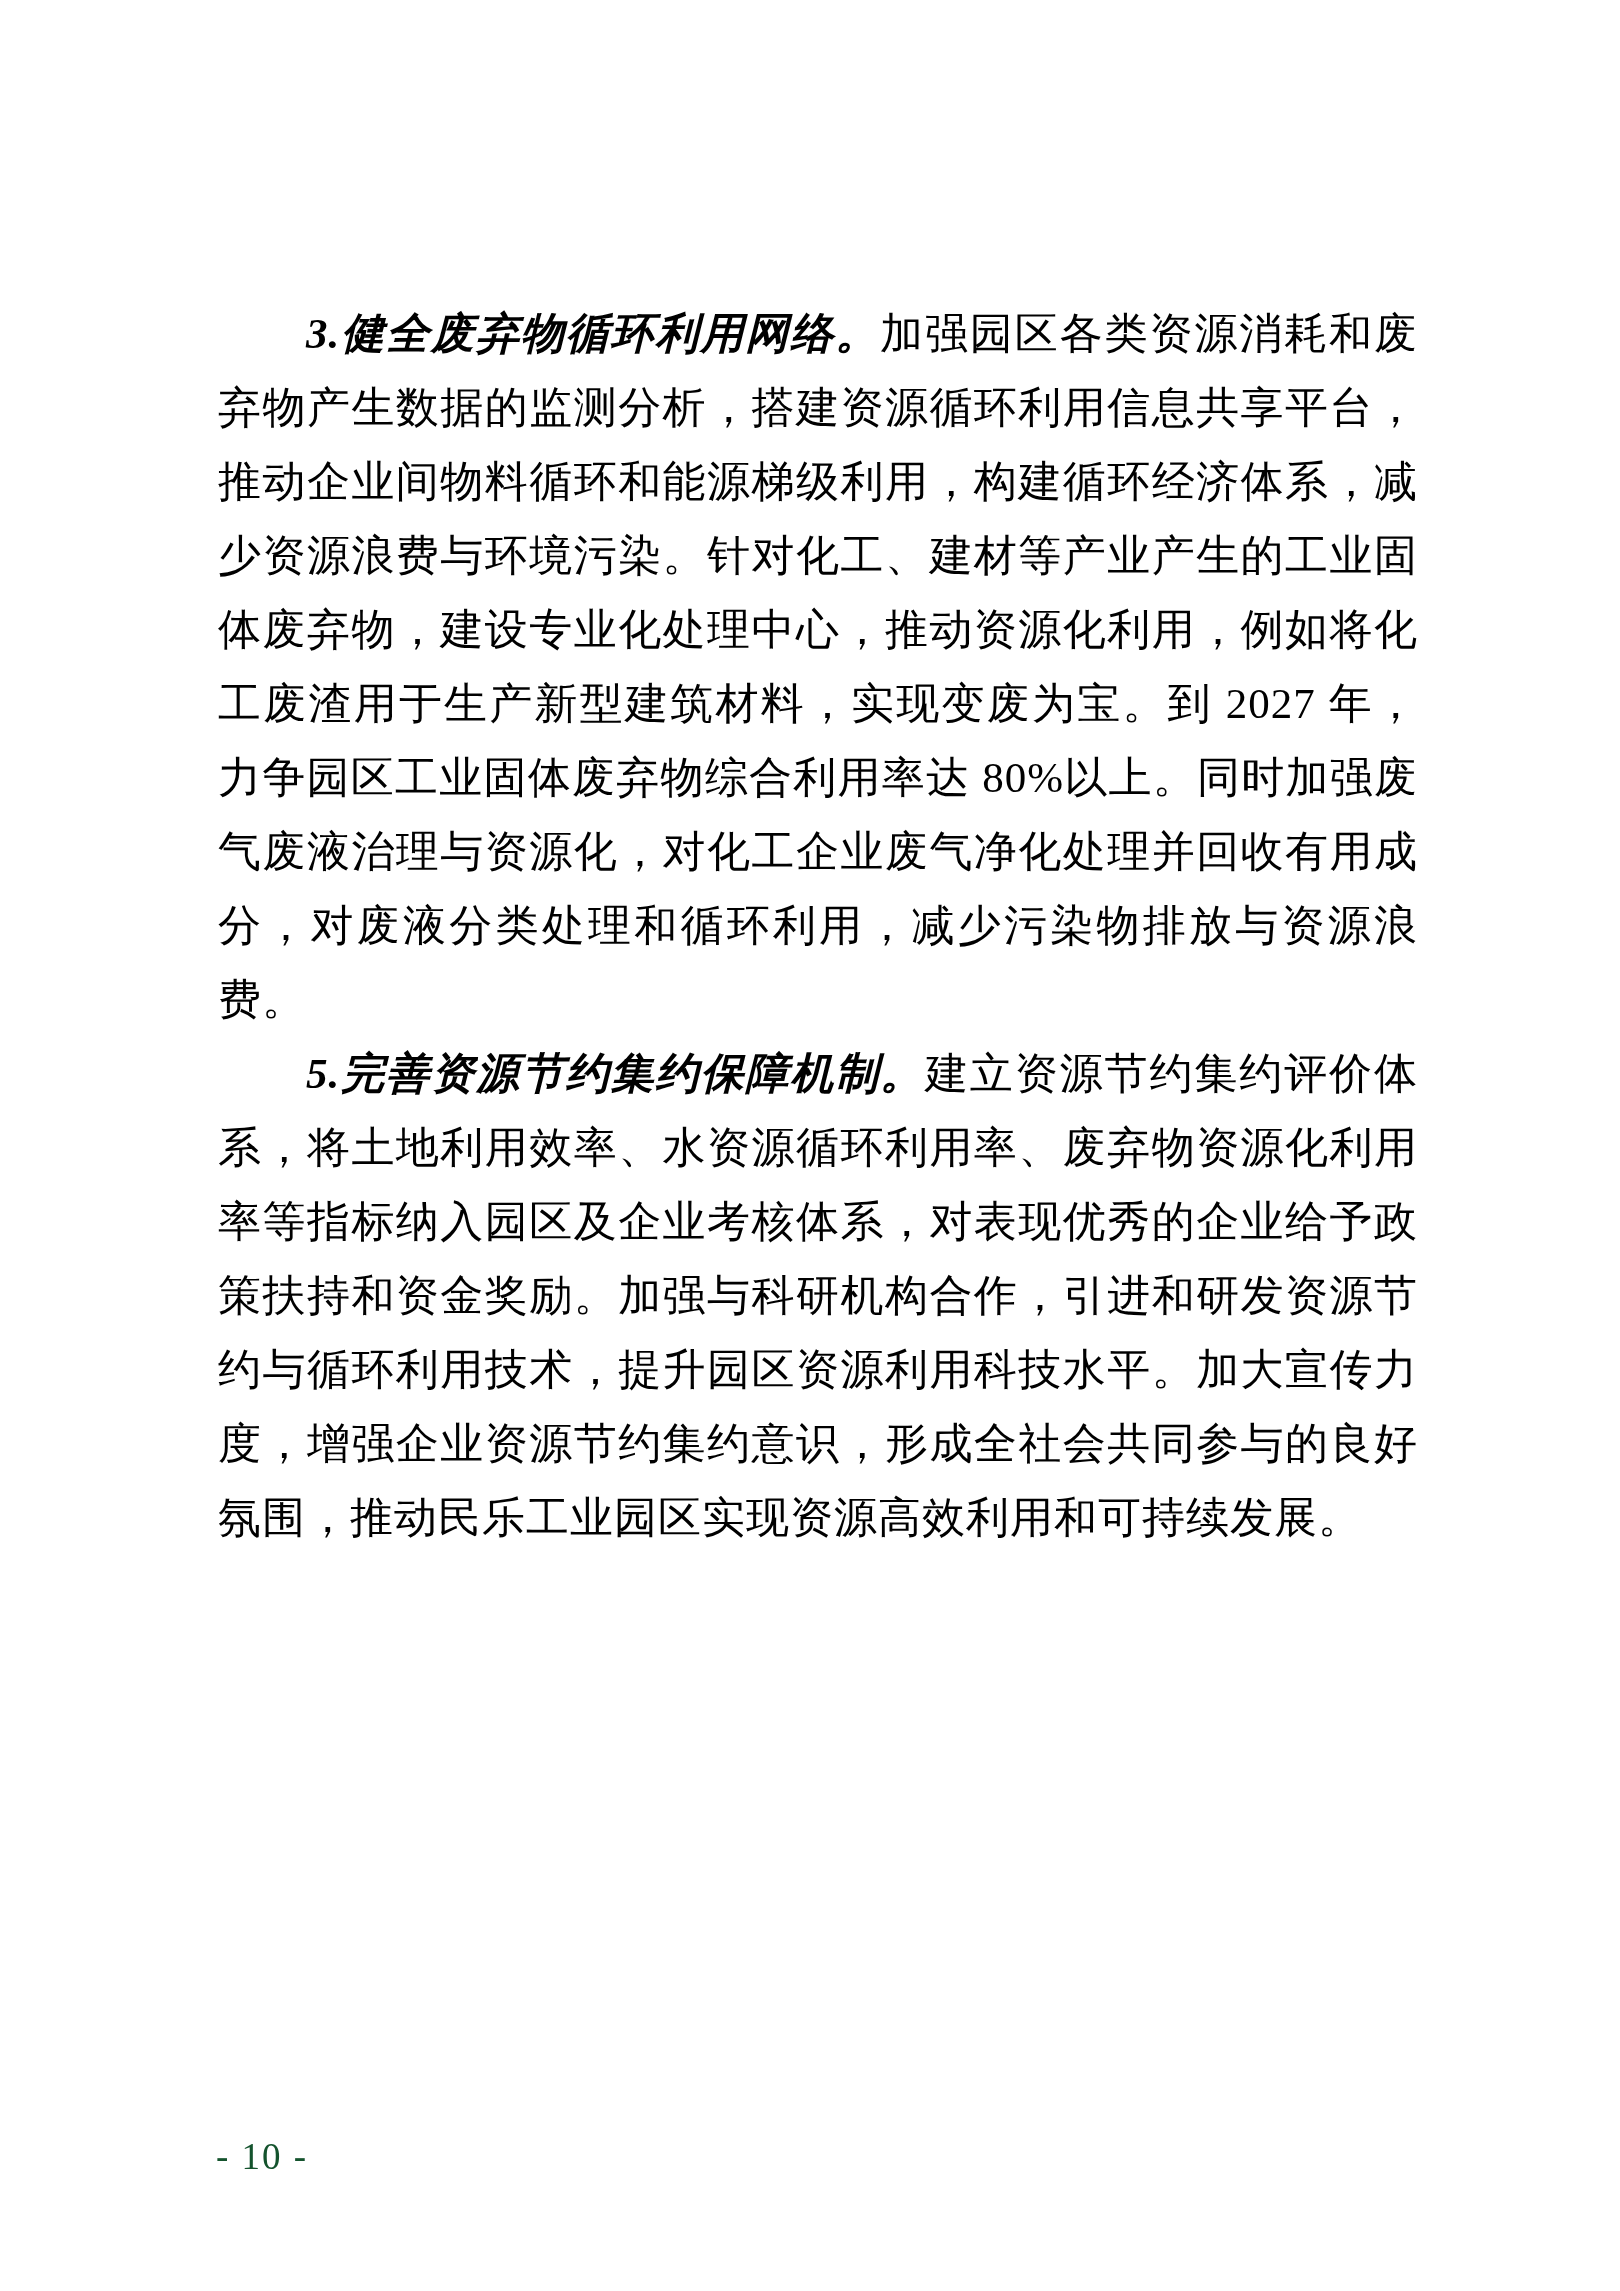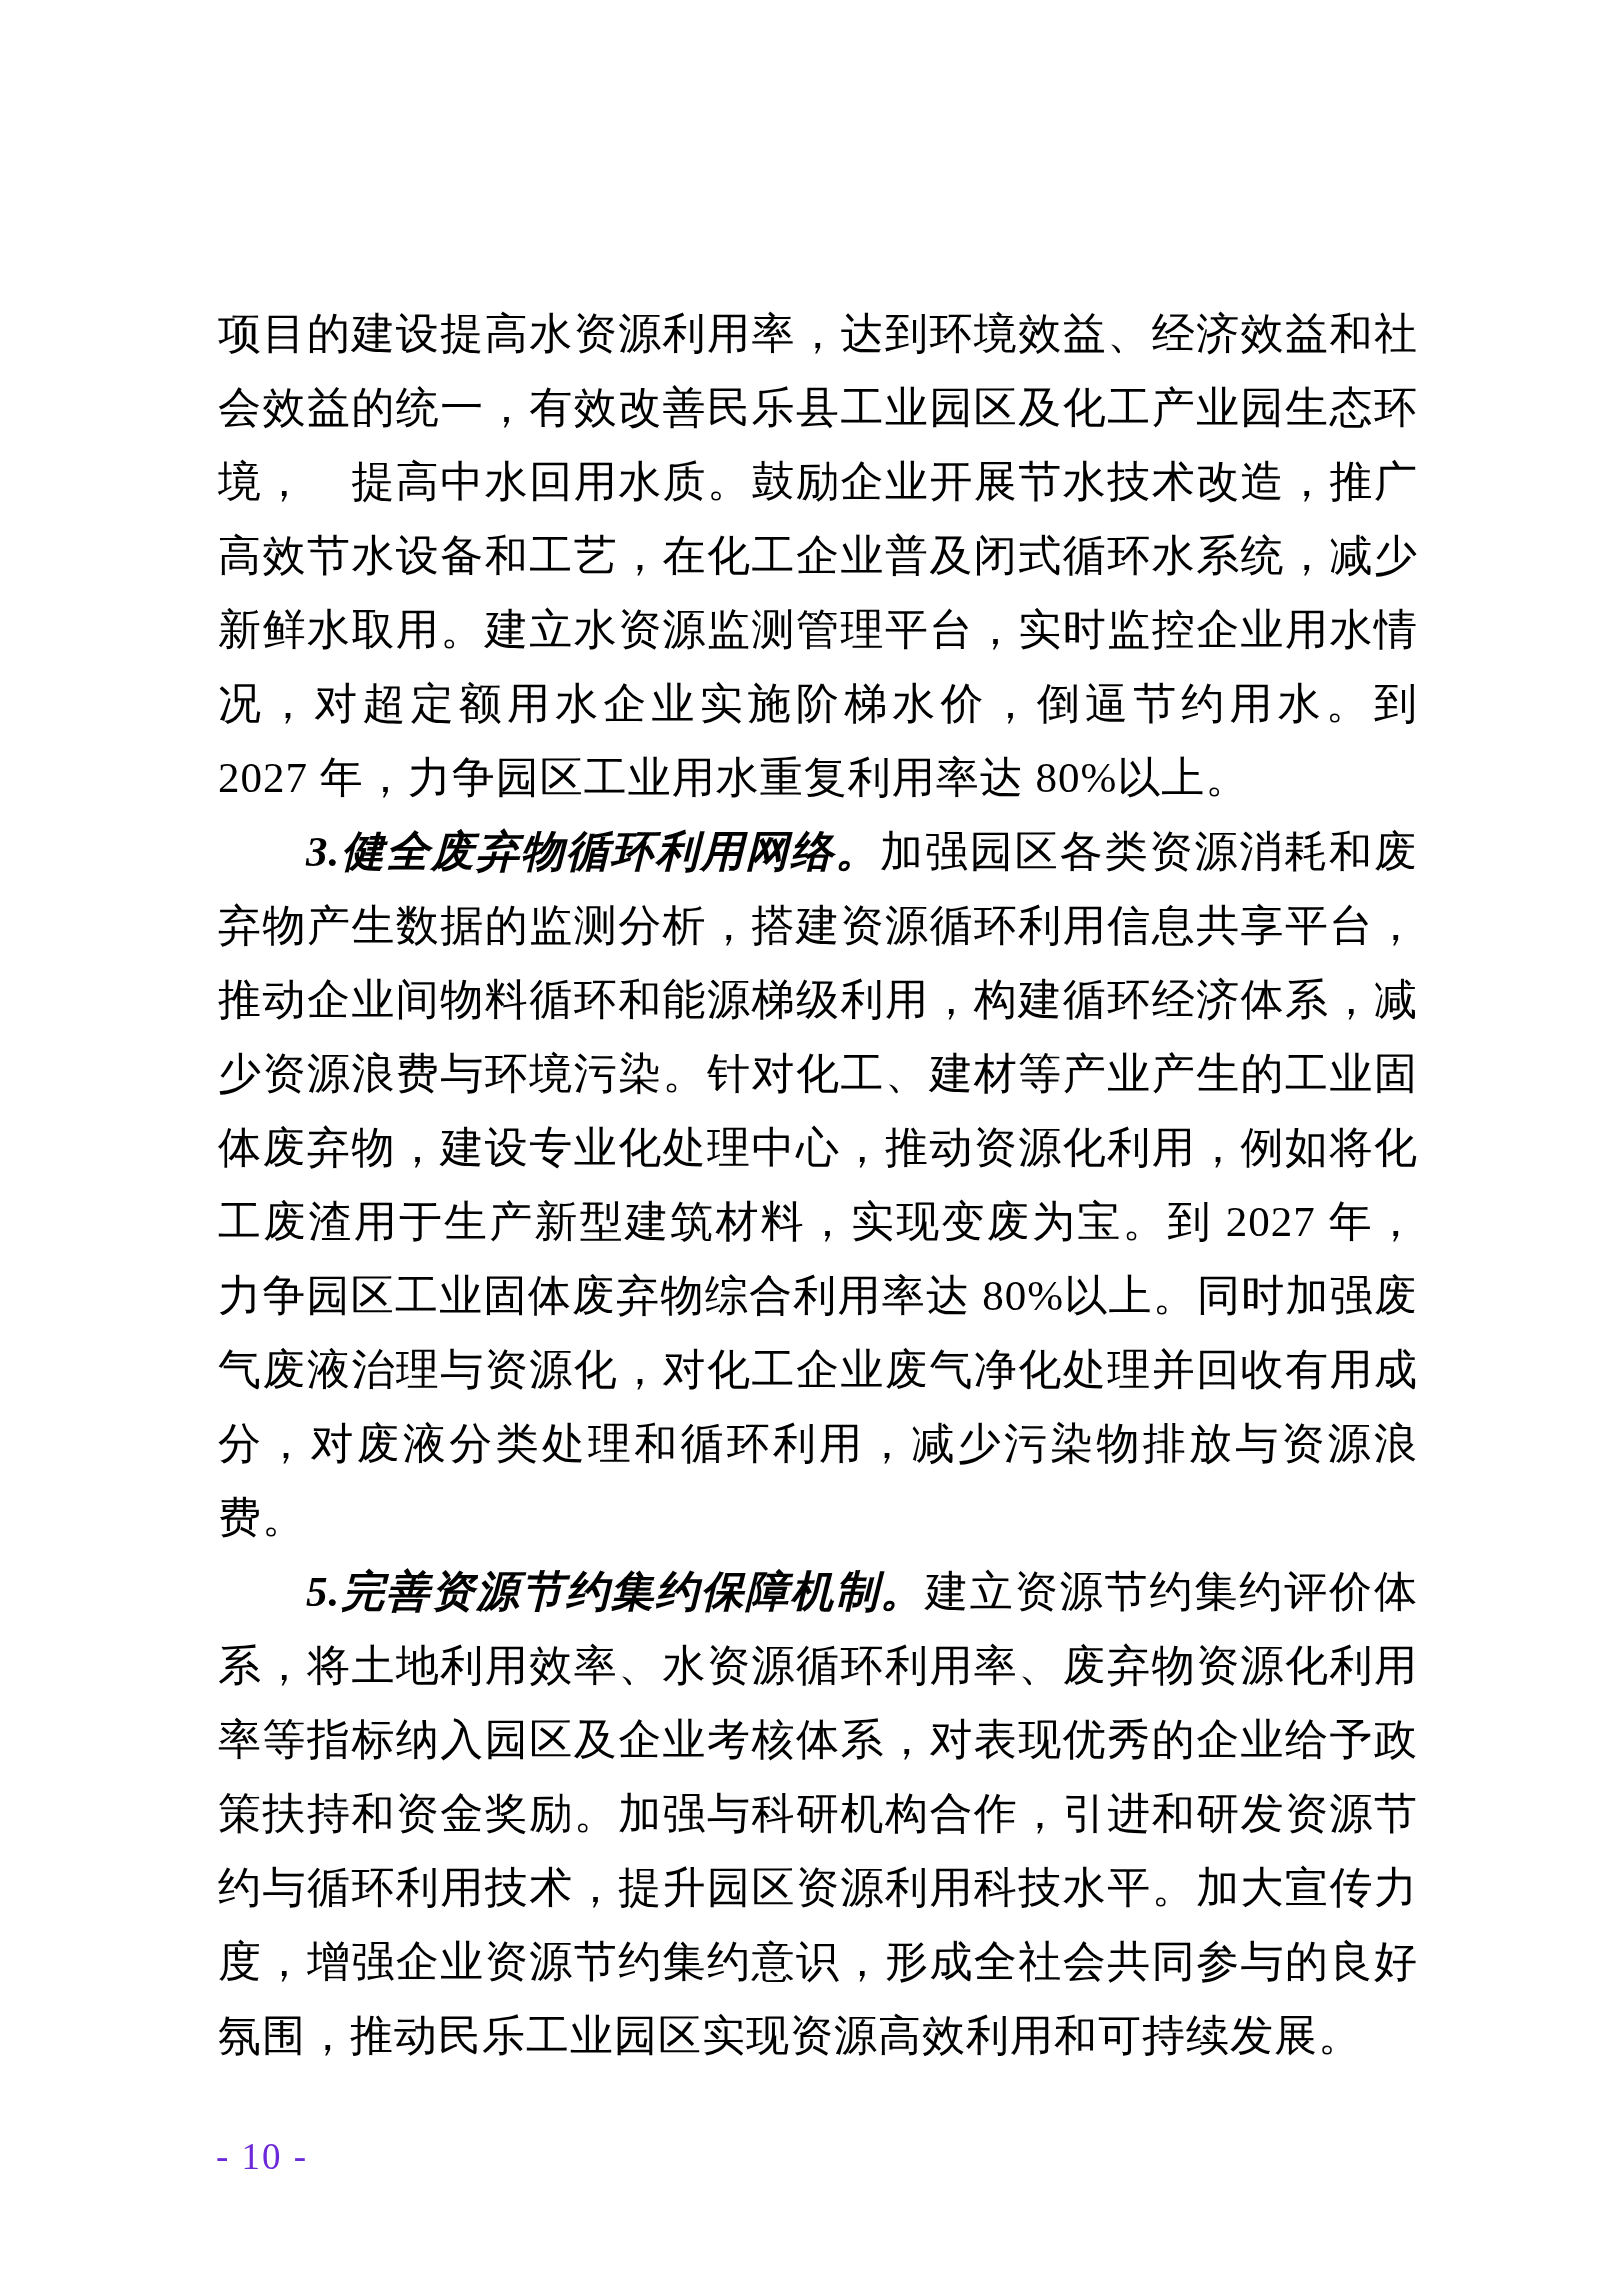--- a/index.html
+++ b/index.html
@@ -41,31 +41,30 @@
   .footer {
     position: absolute;
     left: 216px;
     top: 2135px;
     height: 43px;
   }
   .page-number {
     font-size: 37px;
     line-height: 43px;
     letter-spacing: 2px;
-    color: #6d28d9;
+    color: #14532d;
   }
 </style>
 </head>
 <body>
 
 <div class="page">
 
   <div class="content">
 
-    <p class="para"><span class="lead"></span><span>项目的建设提高水资源利用率，达到环境效益、经济效益和社会效益的统一，有效改善民乐县工业园区及化工产业园生态环境，　提高中水回用水质。鼓励企业开展节水技术改造，推广高效节水设备和工艺，在化工企业普及闭式循环水系统，减少新鲜水取用。建立水资源监测管理平台，实时监控企业用水情况，对超定额用水企业实施阶梯水价，倒逼节约用水。到 2027 年，力争园区工业用水重复利用率达 80%以上。</span></p>
 
     <p class="para indent"><span class="lead">3.健全废弃物循环利用网络。</span><span>加强园区各类资源消耗和废弃物产生数据的监测分析，搭建资源循环利用信息共享平台，推动企业间物料循环和能源梯级利用，构建循环经济体系，减少资源浪费与环境污染。针对化工、建材等产业产生的工业固体废弃物，建设专业化处理中心，推动资源化利用，例如将化工废渣用于生产新型建筑材料，实现变废为宝。到 2027 年，力争园区工业固体废弃物综合利用率达 80%以上。同时加强废气废液治理与资源化，对化工企业废气净化处理并回收有用成分，对废液分类处理和循环利用，减少污染物排放与资源浪费。</span></p>
 
     <p class="para indent"><span class="lead">5.完善资源节约集约保障机制。</span><span>建立资源节约集约评价体系，将土地利用效率、水资源循环利用率、废弃物资源化利用率等指标纳入园区及企业考核体系，对表现优秀的企业给予政策扶持和资金奖励。加强与科研机构合作，引进和研发资源节约与循环利用技术，提升园区资源利用科技水平。加大宣传力度，增强企业资源节约集约意识，形成全社会共同参与的良好氛围，推动民乐工业园区实现资源高效利用和可持续发展。</span></p>
 
   </div>
 
   <div class="footer">
     <span class="page-number">- 10 -</span>
   </div>

